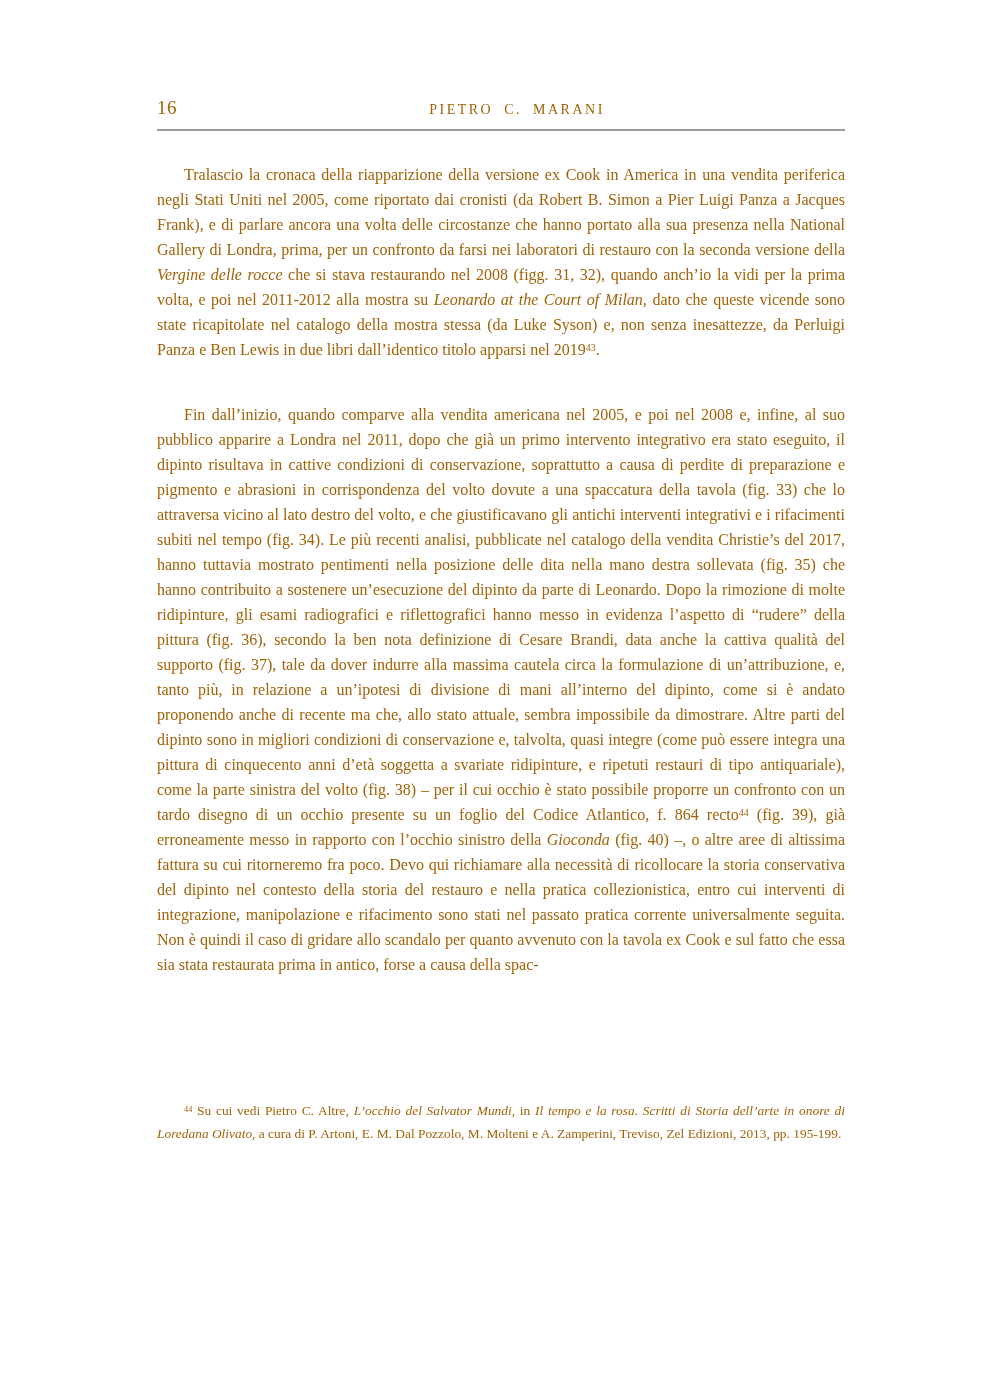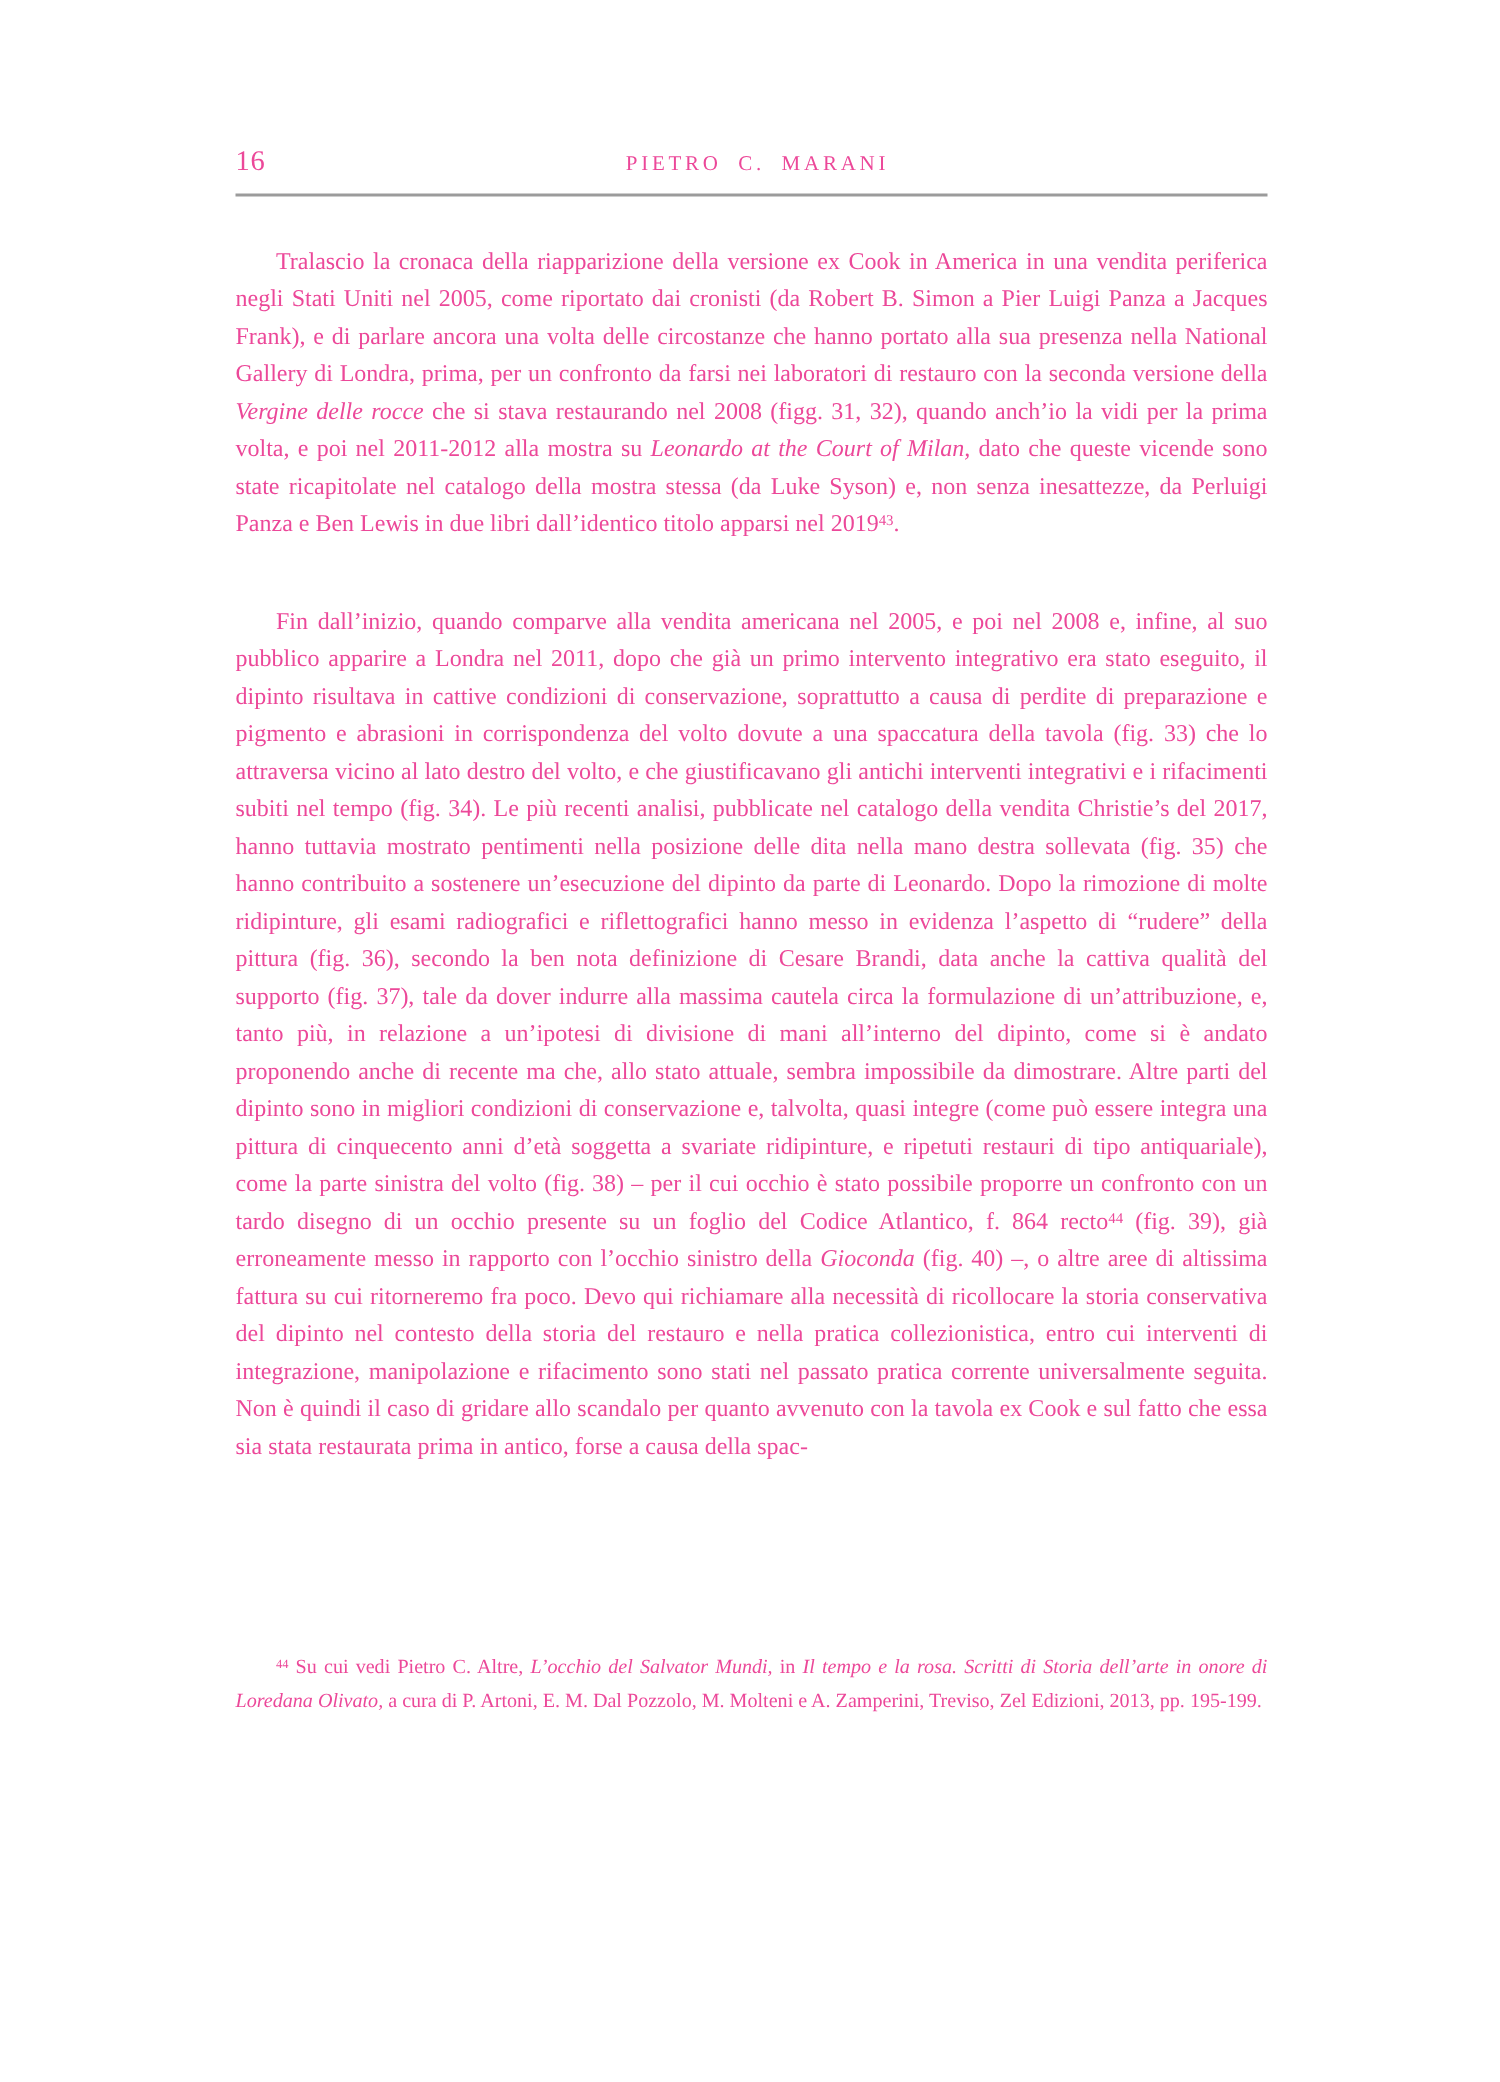--- a/index.html
+++ b/index.html
@@ -28,21 +28,21 @@
     position: absolute;
     top: 98px;
     left: 0;
     font-size: 19px;
     line-height: 20px;
     letter-spacing: 0.5px;
   }
   .running-title {
     position: absolute;
     top: 102px;
-    left: 4px;
+    left: 16px;
     width: 100%;
     text-align: center;
     font-size: 14px;
     line-height: 16px;
     letter-spacing: 2.5px;
     word-spacing: 5px;
   }
   .header-rule {
     position: absolute;
     top: 129px;
@@ -87,21 +87,21 @@
     font-size: 0.62em;
     line-height: 0;
     vertical-align: baseline;
     position: relative;
     top: -0.42em;
   }
 </style>
 </head>
 <body>
 
-<div class="page" style="color: #ec4899; text-decoration: underline;">
+<div class="page" style="color: #a16207; text-decoration: underline;">
 
   <header class="page-header">
     <span class="page-num">16</span>
     <span class="running-title">PIETRO C. MARANI</span>
   </header>
 
   <div class="header-rule" style="background: rgb(155, 155, 155);"></div>
 
   <main class="body-text">
     <p class="body-para"><span>Tralascio la cronaca della riapparizione della versione ex Cook in America in una vendita periferica negli Stati Uniti nel 2005, come riportato dai cronisti (da Robert B. Simon a Pier Luigi Panza a Jacques Frank), e di parlare ancora una volta delle circostanze che hanno portato alla sua presenza nella National Gallery di Londra, prima, per un confronto da farsi nei laboratori di restauro con la seconda versione della </span><span class="italic">Vergine delle rocce</span><span> che si stava restaurando nel 2008 (figg. 31, 32), quando anch’io la vidi per la prima volta, e poi nel 2011-2012 alla mostra su </span><span class="italic">Leonardo at the Court of Milan,</span><span> dato che queste vicende sono state ricapitolate nel catalogo della mostra stessa (da Luke Syson) e, non senza inesattezze, da Perluigi Panza e Ben Lewis in due libri dall’identico titolo apparsi nel 2019</span><sup>43</sup><span>.</span></p>

